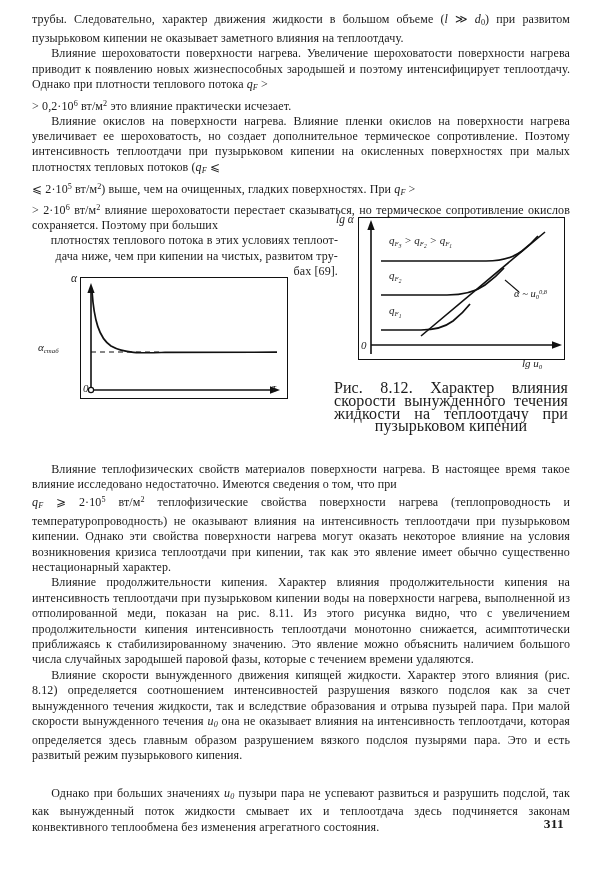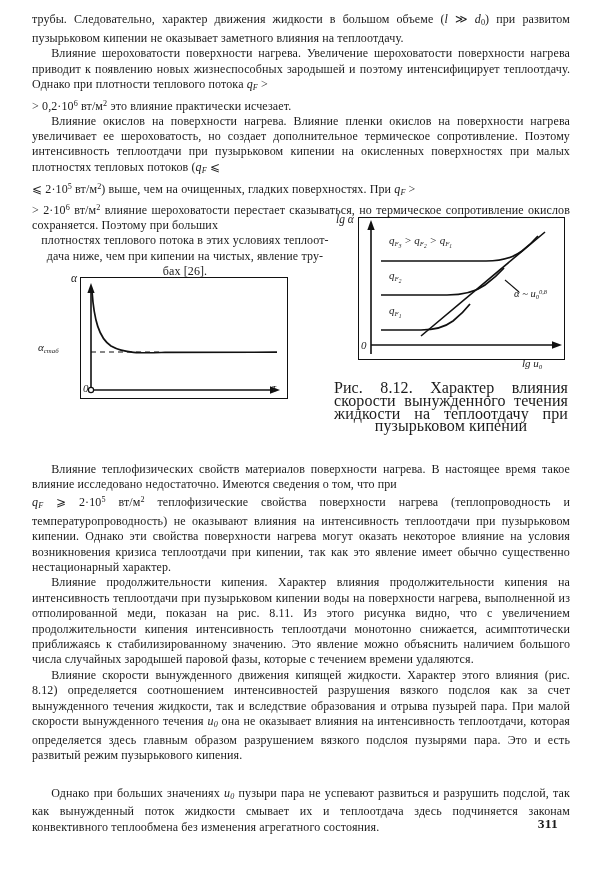--- a/index.html
+++ b/index.html
@@ -60,44 +60,44 @@
     position: absolute;
     font-style: italic;
     font-size: 11.5px;
     white-space: nowrap;
   }
 
   svg { display: block; }
 
   .pagenum {
     position: absolute;
-    right: 42px;
+    right: 36px;
     bottom: 38px;
     font-size: 13.5px;
     font-weight: bold;
     letter-spacing: 0.02em;
   }
 </style>
 </head>
 <body>
 
 <div class="page">
 
   <p class="txt"><span>трубы. Следовательно, характер движения жидкости в большом объеме (</span><span class="math">l</span><span> ≫ </span><span class="math">d</span><sub>0</sub><span>) при развитом пузырьковом кипении не оказывает заметного влияния на теплоотдачу.</span></p>
 
   <p class="txt indent"><span class="it">Влияние шероховатости поверхности нагрева.</span><span> Увеличение шероховатости поверхности нагрева приводит к появлению новых жизнеспособных зародышей и поэтому интенсифицирует теплоотдачу. Однако при плотности теплового потока </span><span class="math nb">q</span><sub class="math">F</sub><span> &gt;</span><br><span>&gt; 0,2·10</span><sup>6</sup> <span class="it">вт/м</span><sup class="it">2</sup><span> это влияние практически исчезает.</span></p>
 
   <p class="txt indent"><span class="it">Влияние окислов на поверхности нагрева.</span><span> Влияние пленки окислов на поверхности нагрева увеличивает ее шероховатость, но создает дополнительное термическое сопротивление. Поэтому интенсивность теплоотдачи при пузырьковом кипении на окисленных поверхностях при малых плотностях тепловых потоков (</span><span class="math">q</span><sub class="math">F</sub><span> ⩽</span><br><span>⩽ 2·10</span><sup>5</sup> <span class="it">вт/м</span><sup class="it">2</sup><span>) выше, чем на очищенных, гладких поверхностях. При </span><span class="math">q</span><sub class="math">F</sub><span> &gt;</span><br><span>&gt; 2·10</span><sup>6</sup> <span class="it">вт/м</span><sup class="it">2</sup><span> влияние шероховатости перестает сказываться, но термическое сопротивление окислов сохраняется. Поэтому при больших</span></p>
 
   <div style="position:relative;">
     <div style="width:306px;">
-      <p class="txt" style="text-align:center;">
+      <p class="txt" style="text-align:right;">
         <span>плотностях теплового потока в этих условиях теплоот-</span><br>
-        <span>дача ниже, чем при кипении на чистых,  явление  тру-</span><br>
-        <span>бах [26].</span>
+        <span>дача ниже, чем при кипении на чистых,  развитом  тру-</span><br>
+        <span>бах [69].</span>
       </p>
     </div>
 
     <div style="position:absolute; left:300px; top:-16px; width:238px;">
       <div style="position:relative;">
         <span class="axlabel" style="left:4px; top:-4px;text-align:center;"><span>lg α</span></span>
         <div class="figbox" style="height:141px; width:205px; margin-left:26px;">
           <svg width="205" height="141" viewBox="0 0 205 141">
 
             <line x1="12" y1="136" x2="12" y2="9" stroke="#111" stroke-width="1.6"></line>

